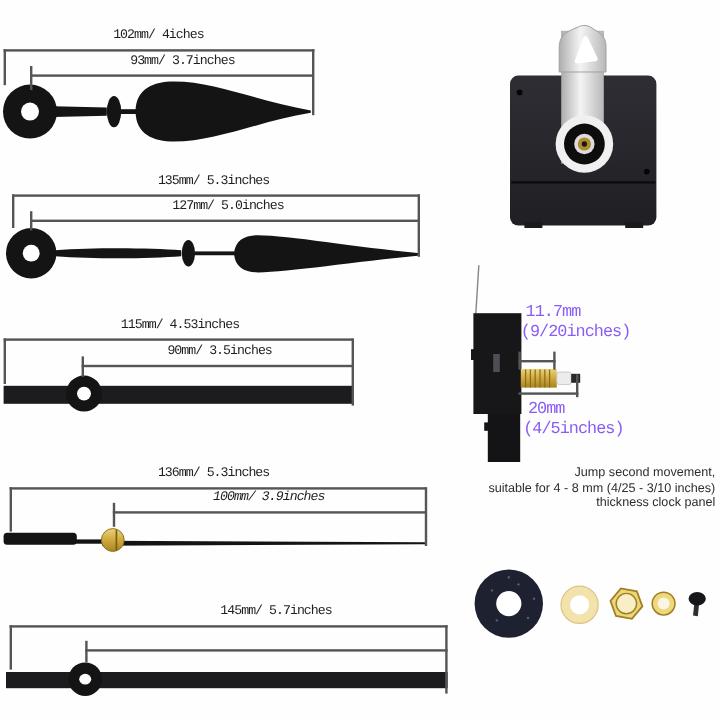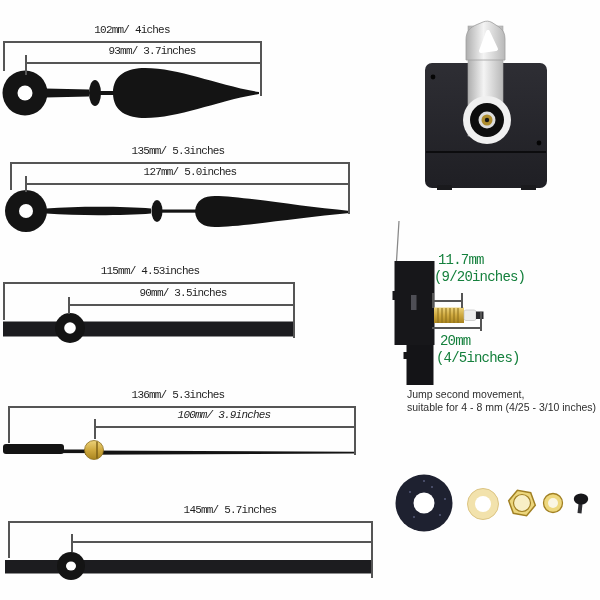--- a/index.html
+++ b/index.html
@@ -2,25 +2,25 @@
 <html><head>
 <meta charset="utf-8">
 <style>
   html,body{margin:0;padding:0;background:#fff;}
   #canvas{position:relative;width:600px;height:600px;background:#fefefe;overflow:hidden;
           font-family:"Liberation Sans",sans-serif;}
   #shapes{position:absolute;left:0;top:0;}
   .lbl{position:absolute;font-family:"Liberation Mono",monospace;font-size:11px;
        letter-spacing:-0.8px;color:#1f1f1f;white-space:nowrap;transform:translateX(-50%);}
   .lbl-left{position:absolute;font-family:"Liberation Mono",monospace;font-size:14px;
-       letter-spacing:-0.8px;color:#15803d;white-space:nowrap;}
+       letter-spacing:-0.8px;color:#8b5cf6;white-space:nowrap;}
   .dline{position:absolute;height:0;border-top:2px solid #555;}
   .vtick{position:absolute;width:0;border-left:2px solid #555;}
   .note{position:absolute;left:407px;top:388px;font-family:"Liberation Sans",sans-serif;
-        font-size:10.5px;line-height:12.5px;color:#2e2e2e;white-space:nowrap;}
+        font-size:10.5px;line-height:12.5px;color:#2e2e2e;white-space:nowrap;text-align:right;}
 </style>
 </head>
 <body>
 
 <div id="canvas">
 
   <svg id="shapes" width="600" height="600" viewBox="0 0 600 600">
     <defs>
       <linearGradient id="brassGrad" x1="0" y1="0" x2="0" y2="1">
         <stop offset="0" stop-color="#ecd27a"></stop>
@@ -192,15 +192,16 @@
   <div class="lbl" style="left:190px;top:504px;margin-left:40px;">145mm/ 5.7inches</div>
 
   <div class="lbl-left" style="left:438px;top:252px;">11.7mm</div>
   <div class="lbl-left" style="left:434px;top:269px;">(9/20inches)</div>
   <div class="lbl-left" style="left:440px;top:333px;">20mm</div>
   <div class="lbl-left" style="left:436px;top:350px;">(4/5inches)</div>
 
   <div class="note">
     <div>Jump second movement,</div>
     <div>suitable for 4 - 8 mm (4/25 - 3/10 inches)</div>
+    <div>thickness clock panel</div>
   </div>
 
 </div>
 
 </body></html>

